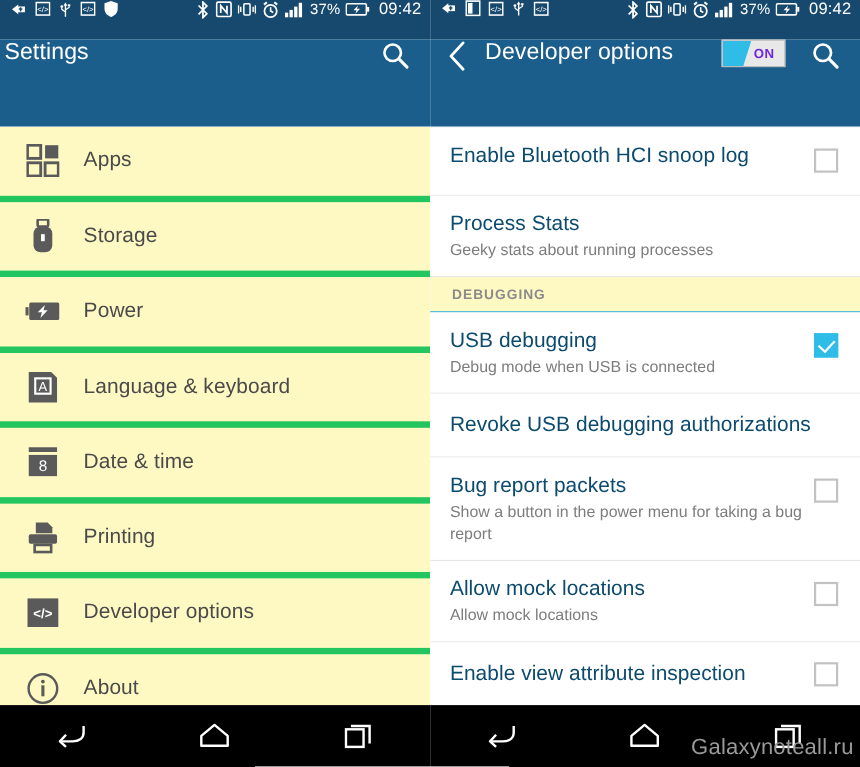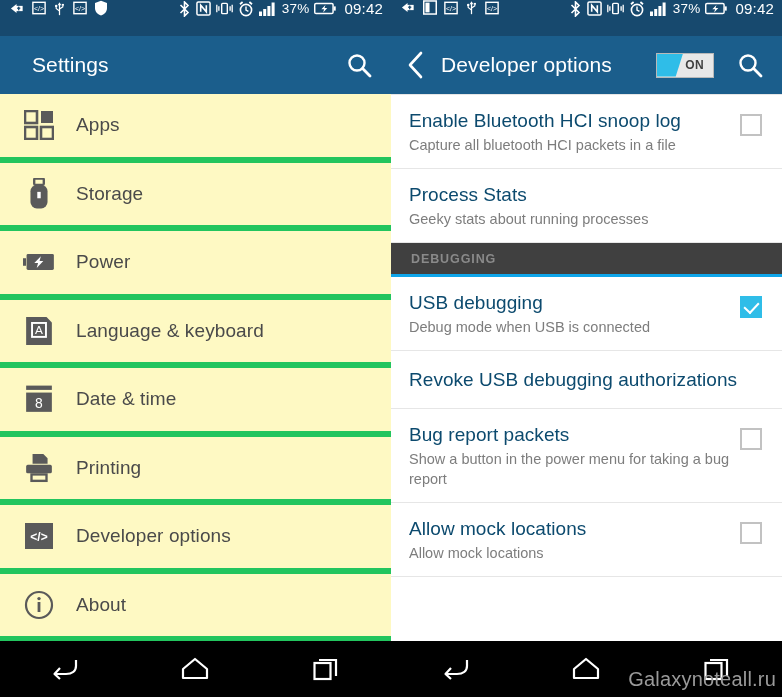--- a/index.html
+++ b/index.html
@@ -29,24 +29,24 @@
     gap: 5px;
   }
   .statusbar .sb-left { display: flex; align-items: center; gap: 7px; }
   .statusbar .sb-right { display: flex; align-items: center; gap: 5px; margin-left: auto; }
   .sicon { display: inline-flex; align-items: center; justify-content: center; }
   .sb-text { color: #ffffff; font-size: 13.5px; letter-spacing: 0.2px; }
   .sb-clock { color: #ffffff; font-size: 15px; margin-left: 3px; letter-spacing: 0.2px; }
 
   
   .actionbar {
-    height: 58px;
+    height: 79px;
     background: #1b5e8c;
-    display: flex; align-items: center;
-    padding: 0 18px 0 32px;
+    display: flex; align-items: flex-start;
+    padding: 0 18px 0 4px;
     flex: 0 0 auto;
     position: relative;
   }
   .actionbar .title {
     color: #ffffff;
     font-size: 21px;
     font-weight: 400;
     letter-spacing: 0.1px;
   }
   .actionbar.with-back { padding-left: 14px; }
@@ -66,21 +66,21 @@
     cursor: pointer;
   }
   .toggle .knob {
     position: absolute; left: 0; top: 0; bottom: 0;
     width: 26px;
     background: #2fbde8;
     clip-path: polygon(0 0, 100% 0, 72% 100%, 0 100%);
   }
   .toggle .on-label {
     position: relative;
-    font-size: 12px; font-weight: bold; color: #404040;
+    font-size: 12px; font-weight: bold; color: #6d28d9;
     padding-right: 9px; letter-spacing: 0.4px;
   }
 
   
   .list { flex: 1 1 auto; overflow: hidden; background: #fff; }
 
   .row {
     display: flex; align-items: center;
     padding: 0 16px 0 20px;
     border-bottom: 6px solid #22c55e;
@@ -121,25 +121,25 @@
   .cbox.checked {
     background: #2fbde8; border-color: #2fbde8;
   }
   .cbox.checked::after {
     content: ""; position: absolute;
     left: 5px; top: 1px; width: 7px; height: 12px;
     border: solid #fff; border-width: 0 2.5px 2.5px 0;
     transform: rotate(43deg);
   }
   .section-head {
-    background: #404040;
+    background: #fef9c3;
     padding: 9px 20px 8px 20px;
     font-size: 12.5px; font-weight: bold; color: #8a8a8a;
     letter-spacing: 0.9px;
-    border-bottom: 3px solid #0ea5e9;
+    border-bottom: 1px solid #0ea5e9;
   }
   .top-divider { height: 1px; background: #e6e6e6; }
 
   
   .navbar {
     height: 56px; background: #000000;
     display: flex; align-items: center; justify-content: space-around;
     flex: 0 0 auto; position: relative;
   }
   .navbar .nav-btn { display: flex; align-items: center; justify-content: center; cursor: pointer; width: 70px; height: 62px; }
@@ -469,21 +469,20 @@
           </svg>
       </span>
     </div>
 
     <div class="list">
       <div class="top-divider"></div>
 
       <div class="r-row">
         <span class="texts">
           <span class="r-title" style="display:block">Enable Bluetooth HCI snoop log</span>
-          <span class="r-sub" style="display:block">Capture all bluetooth HCI packets in a file</span>
         </span>
         <span class="cbox"></span>
       </div>
 
       <div class="r-row">
         <span class="texts">
           <span class="r-title" style="display:block">Process Stats</span>
           <span class="r-sub" style="display:block">Geeky stats about running processes</span>
         </span>
       </div>
@@ -513,20 +512,26 @@
       </div>
 
       <div class="r-row">
         <span class="texts">
           <span class="r-title" style="display:block">Allow mock locations</span>
           <span class="r-sub" style="display:block">Allow mock locations</span>
         </span>
         <span class="cbox"></span>
       </div>
 
+      <div class="r-row single">
+        <span class="texts">
+          <span class="r-title" style="display:block">Enable view attribute inspection</span>
+        </span>
+        <span class="cbox" style="margin-top:0"></span>
+      </div>
 
     </div>
 
     <div class="navbar">
       <span class="nav-btn">
         <svg width="30" height="24" viewBox="0 0 30 24">
             <path d="M26 3 V9 C26 14 22 17 16 17 H6" stroke="#fff" stroke-width="2.2" fill="none"></path>
             <path d="M10 11 L4.5 17 L10 22" stroke="#fff" stroke-width="2.2" fill="none" stroke-linejoin="round"></path>
           </svg>
       </span>

